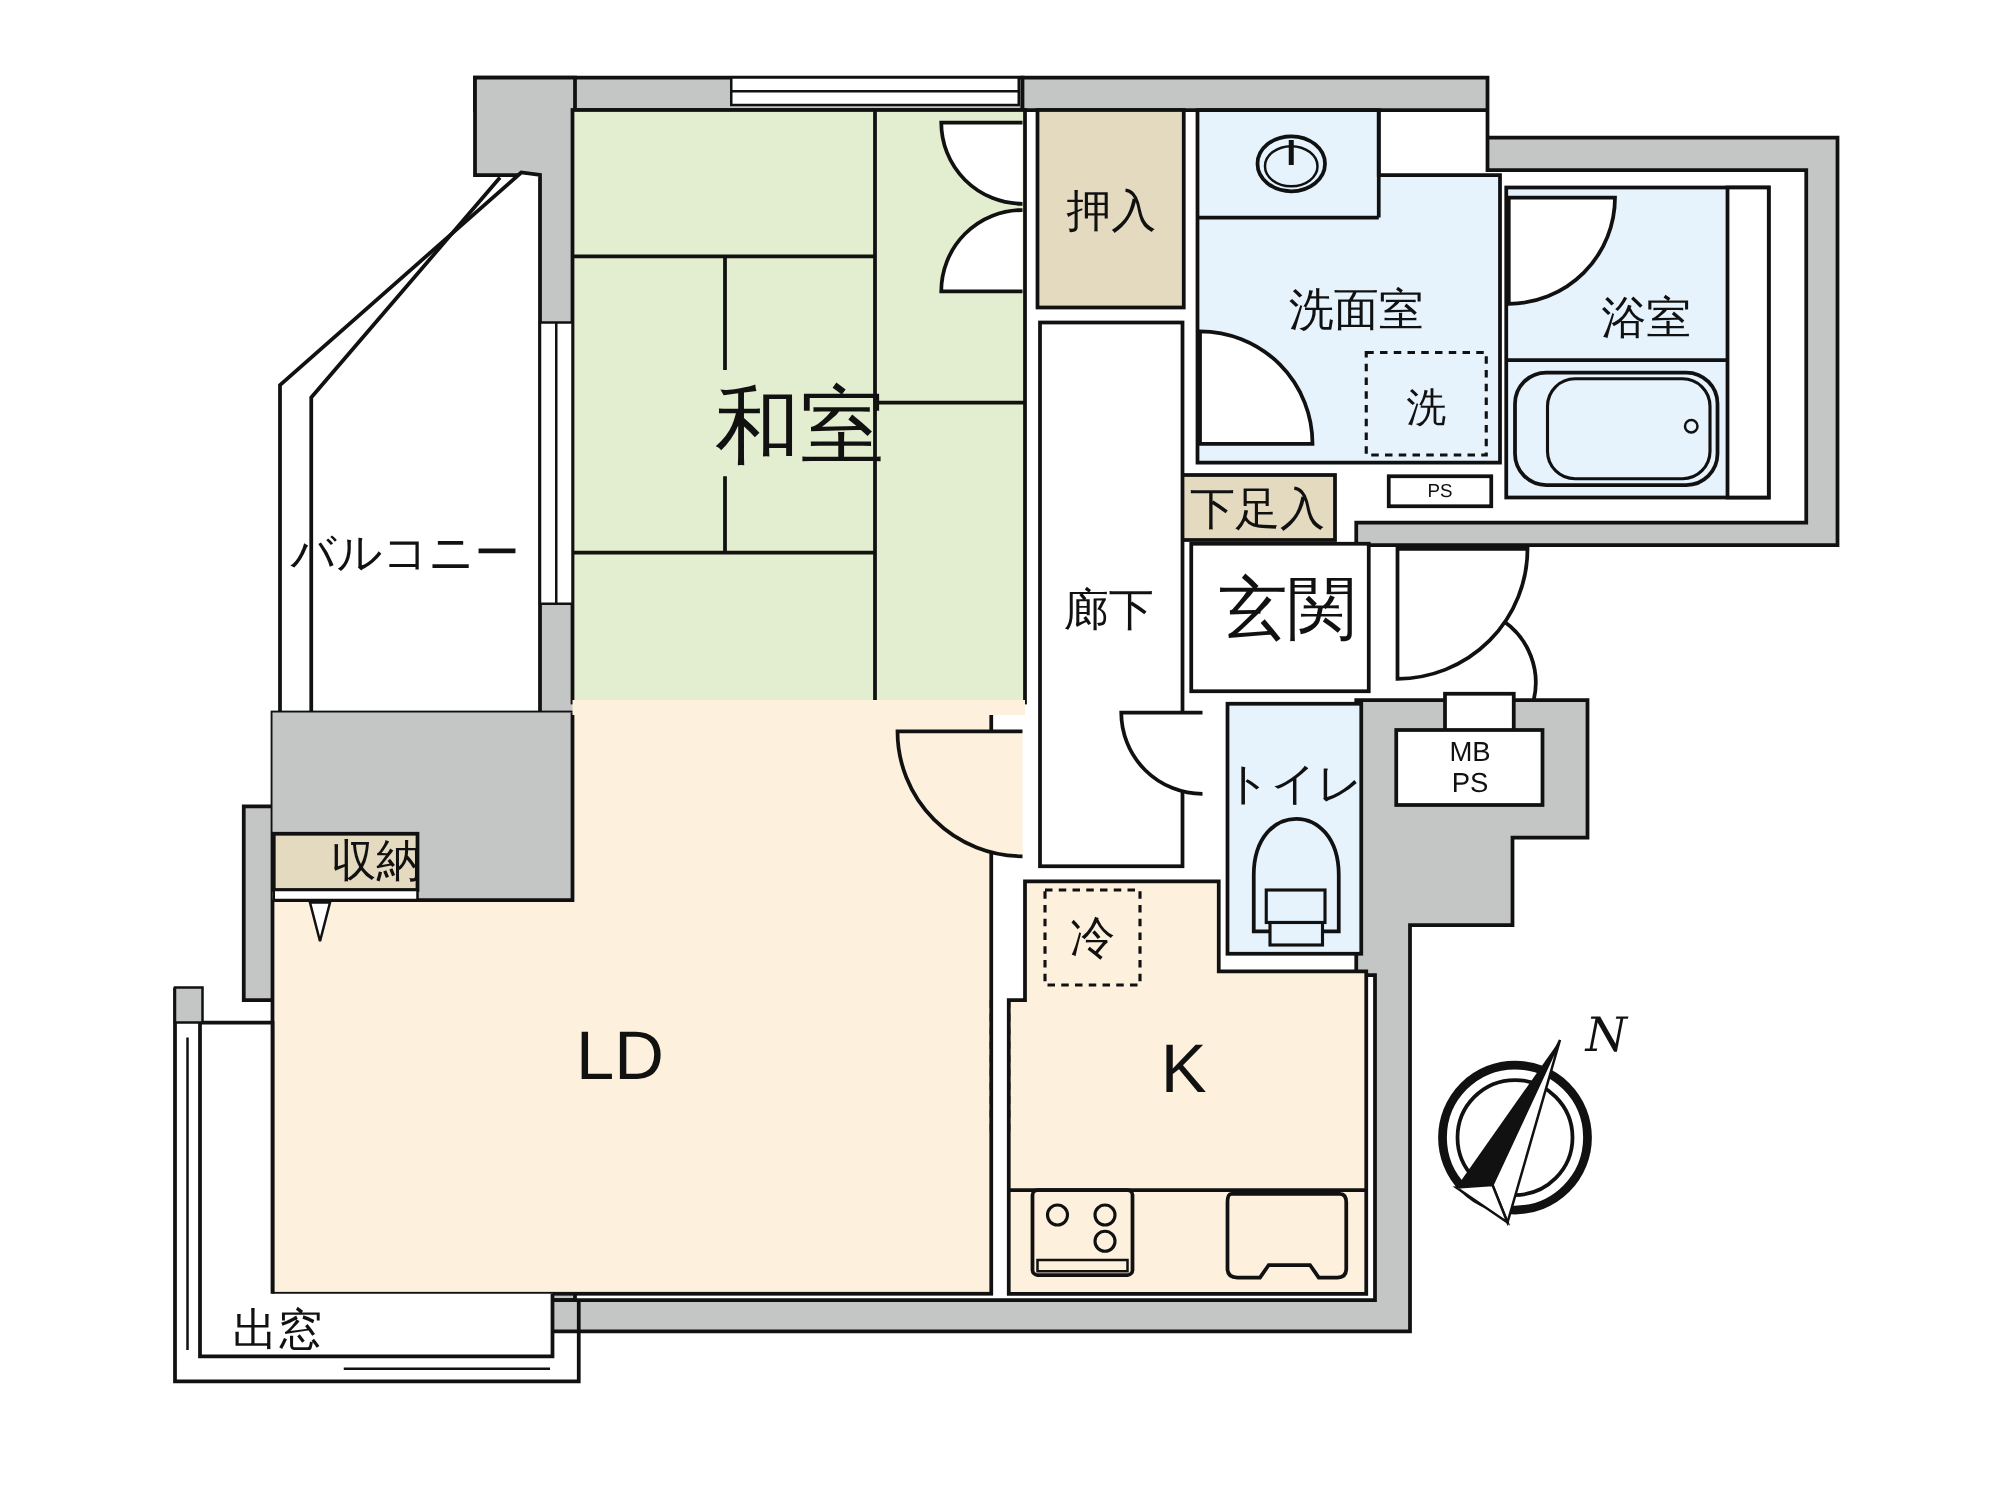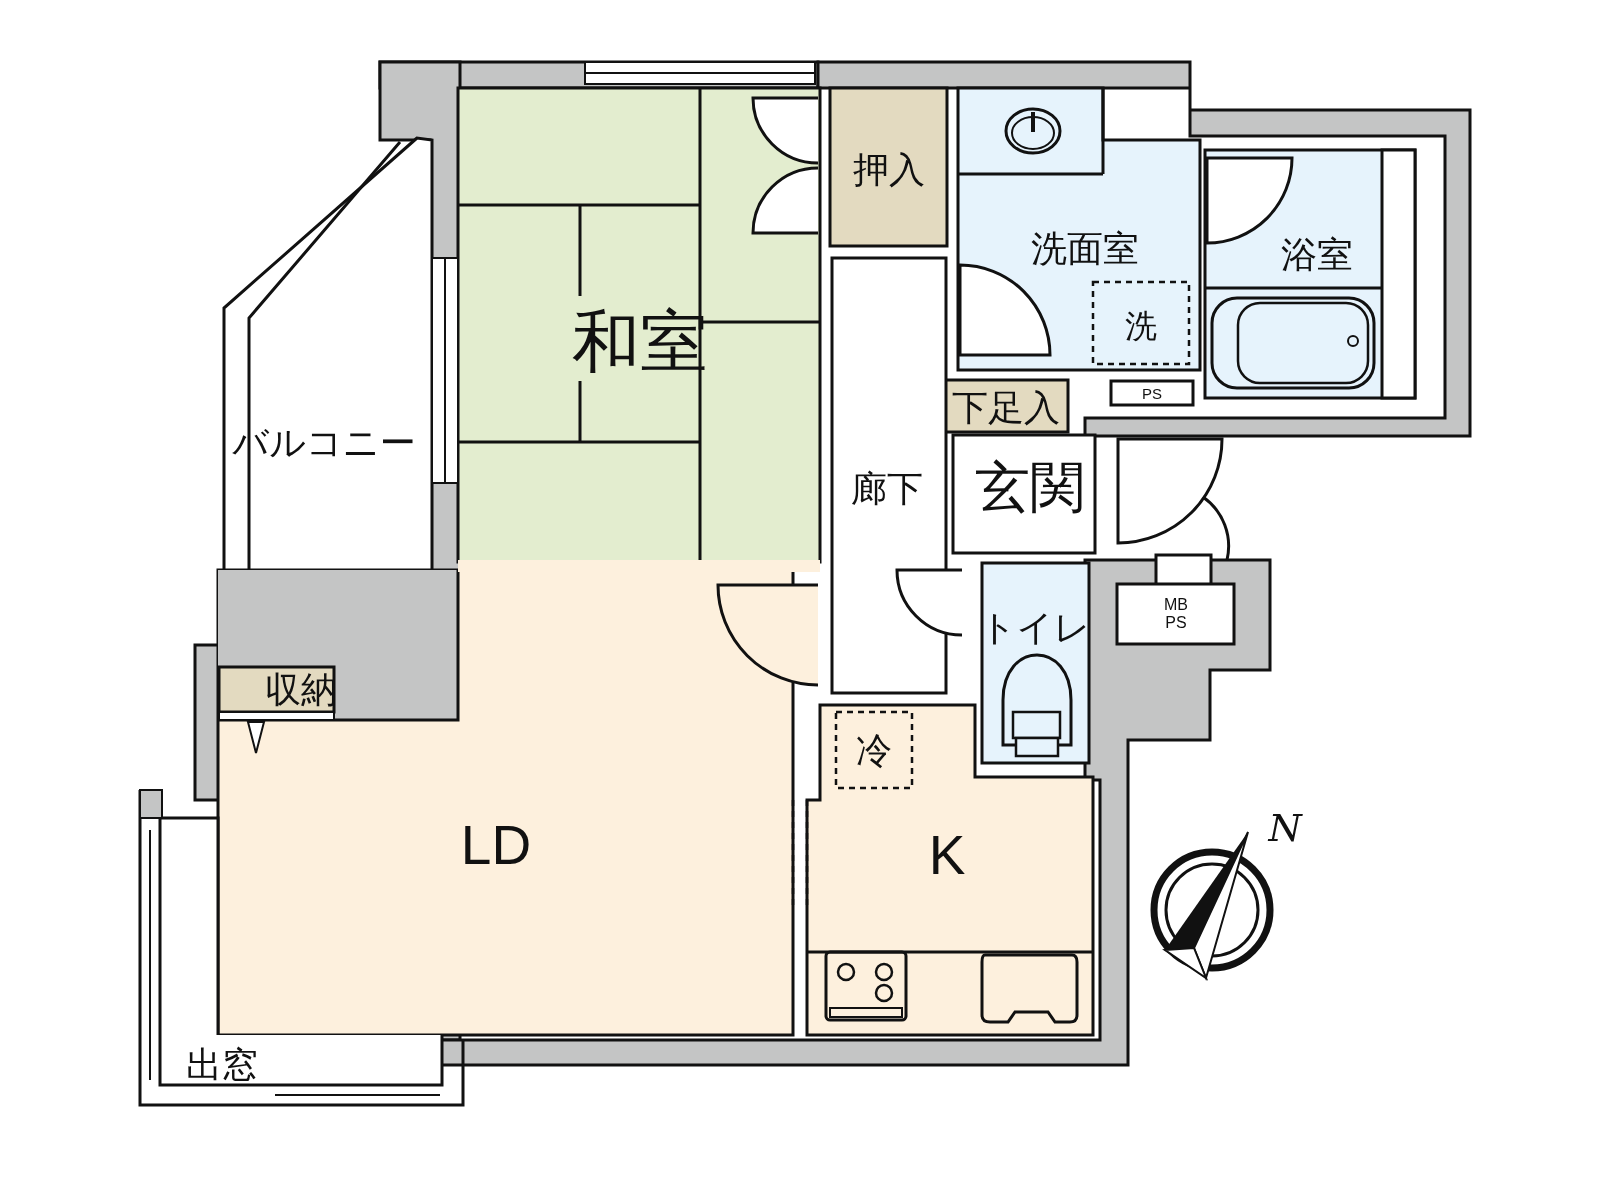--- a/index.html
+++ b/index.html
@@ -3,21 +3,21 @@
   <meta charset="utf-8">
   <style>
     html, body { margin: 0; padding: 0; background: #ffffff; }
     body { width: 1600px; height: 1200px; overflow: hidden; position: relative; font-family: "DejaVu Sans", sans-serif; }
     svg { position: absolute; left: 0; top: 0; }
     .lbl { position: absolute; color: #111; white-space: nowrap; transform: translate(-50%, -50%); font-family: "DejaVu Sans", sans-serif; line-height: 1; }
     .lbl-xl { font-size: 68px; }
     .lbl-lg { font-size: 55px; }
     .lbl-md { font-size: 32px; }
     .lbl-sm { font-size: 36px; }
-    .lbl-xs { font-size: 16px; line-height: 1.15; text-align: center; }
+    .lbl-xs { font-size: 22px; line-height: 1.15; text-align: center; }
     .lbl-xxs { font-size: 15px; }
     .lbl-latin { font-family: "Liberation Sans", sans-serif; }
     .lbl-n { font-family: "DejaVu Serif", serif; font-style: italic; font-size: 38px; }
   </style>
 </head>
 <body>
 
 <svg width="1600" height="1200" viewBox="0 0 1600 1200">
   <defs>
     <pattern id="hatch" patternUnits="userSpaceOnUse" width="18" height="18" patternTransform="rotate(45)">

